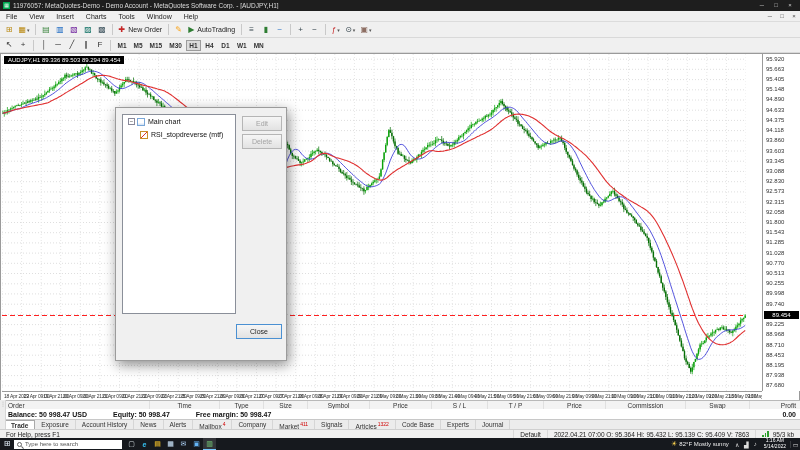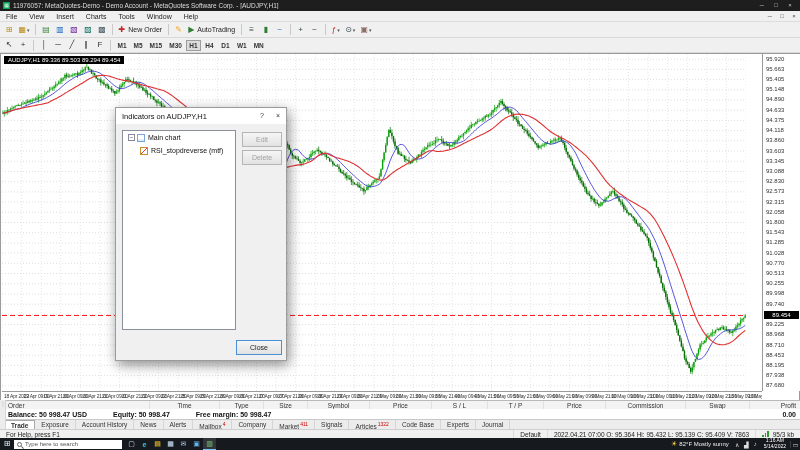--- a/index.html
+++ b/index.html
@@ -1346,27 +1346,20 @@
         <div class="tlabel" style="left: 648.105px;">11 May 09:00</div>
         <div class="tlabel" style="left: 667.684px;">11 May 21:00</div>
         <div class="tlabel" style="left: 687.263px;">12 May 09:00</div>
         <div class="tlabel" style="left: 706.842px;">12 May 21:00</div>
         <div class="tlabel" style="left: 726.421px;">13 May 09:00</div>
         <div class="tlabel" style="left: 746px;">13 May 21:00</div>
       </div>
   </div>
 
   <div class="dialog">
-    <div class="dlg-title">
-      <span>Indicators on AUDJPY,H1</span>
-      <span class="dlg-tbtns">
-        <span class="dlg-tbtn">?</span>
-        <span class="dlg-tbtn">×</span>
-      </span>
-    </div>
     <div class="dlg-body">
       <div class="dlg-list" id="dlg-list">
           <div class="trow" style="padding-left: 3px;">
             <span class="expander">−</span>
             <span class="ticon chart-icon"></span>
             <span class="tltext">Main chart</span>
           </div>
           <div class="trow" style="padding-left: 17px;">
             <span class="ticon indicator-icon"></span>
             <span class="tltext">RSI_stopdreverse (mtf)</span>

